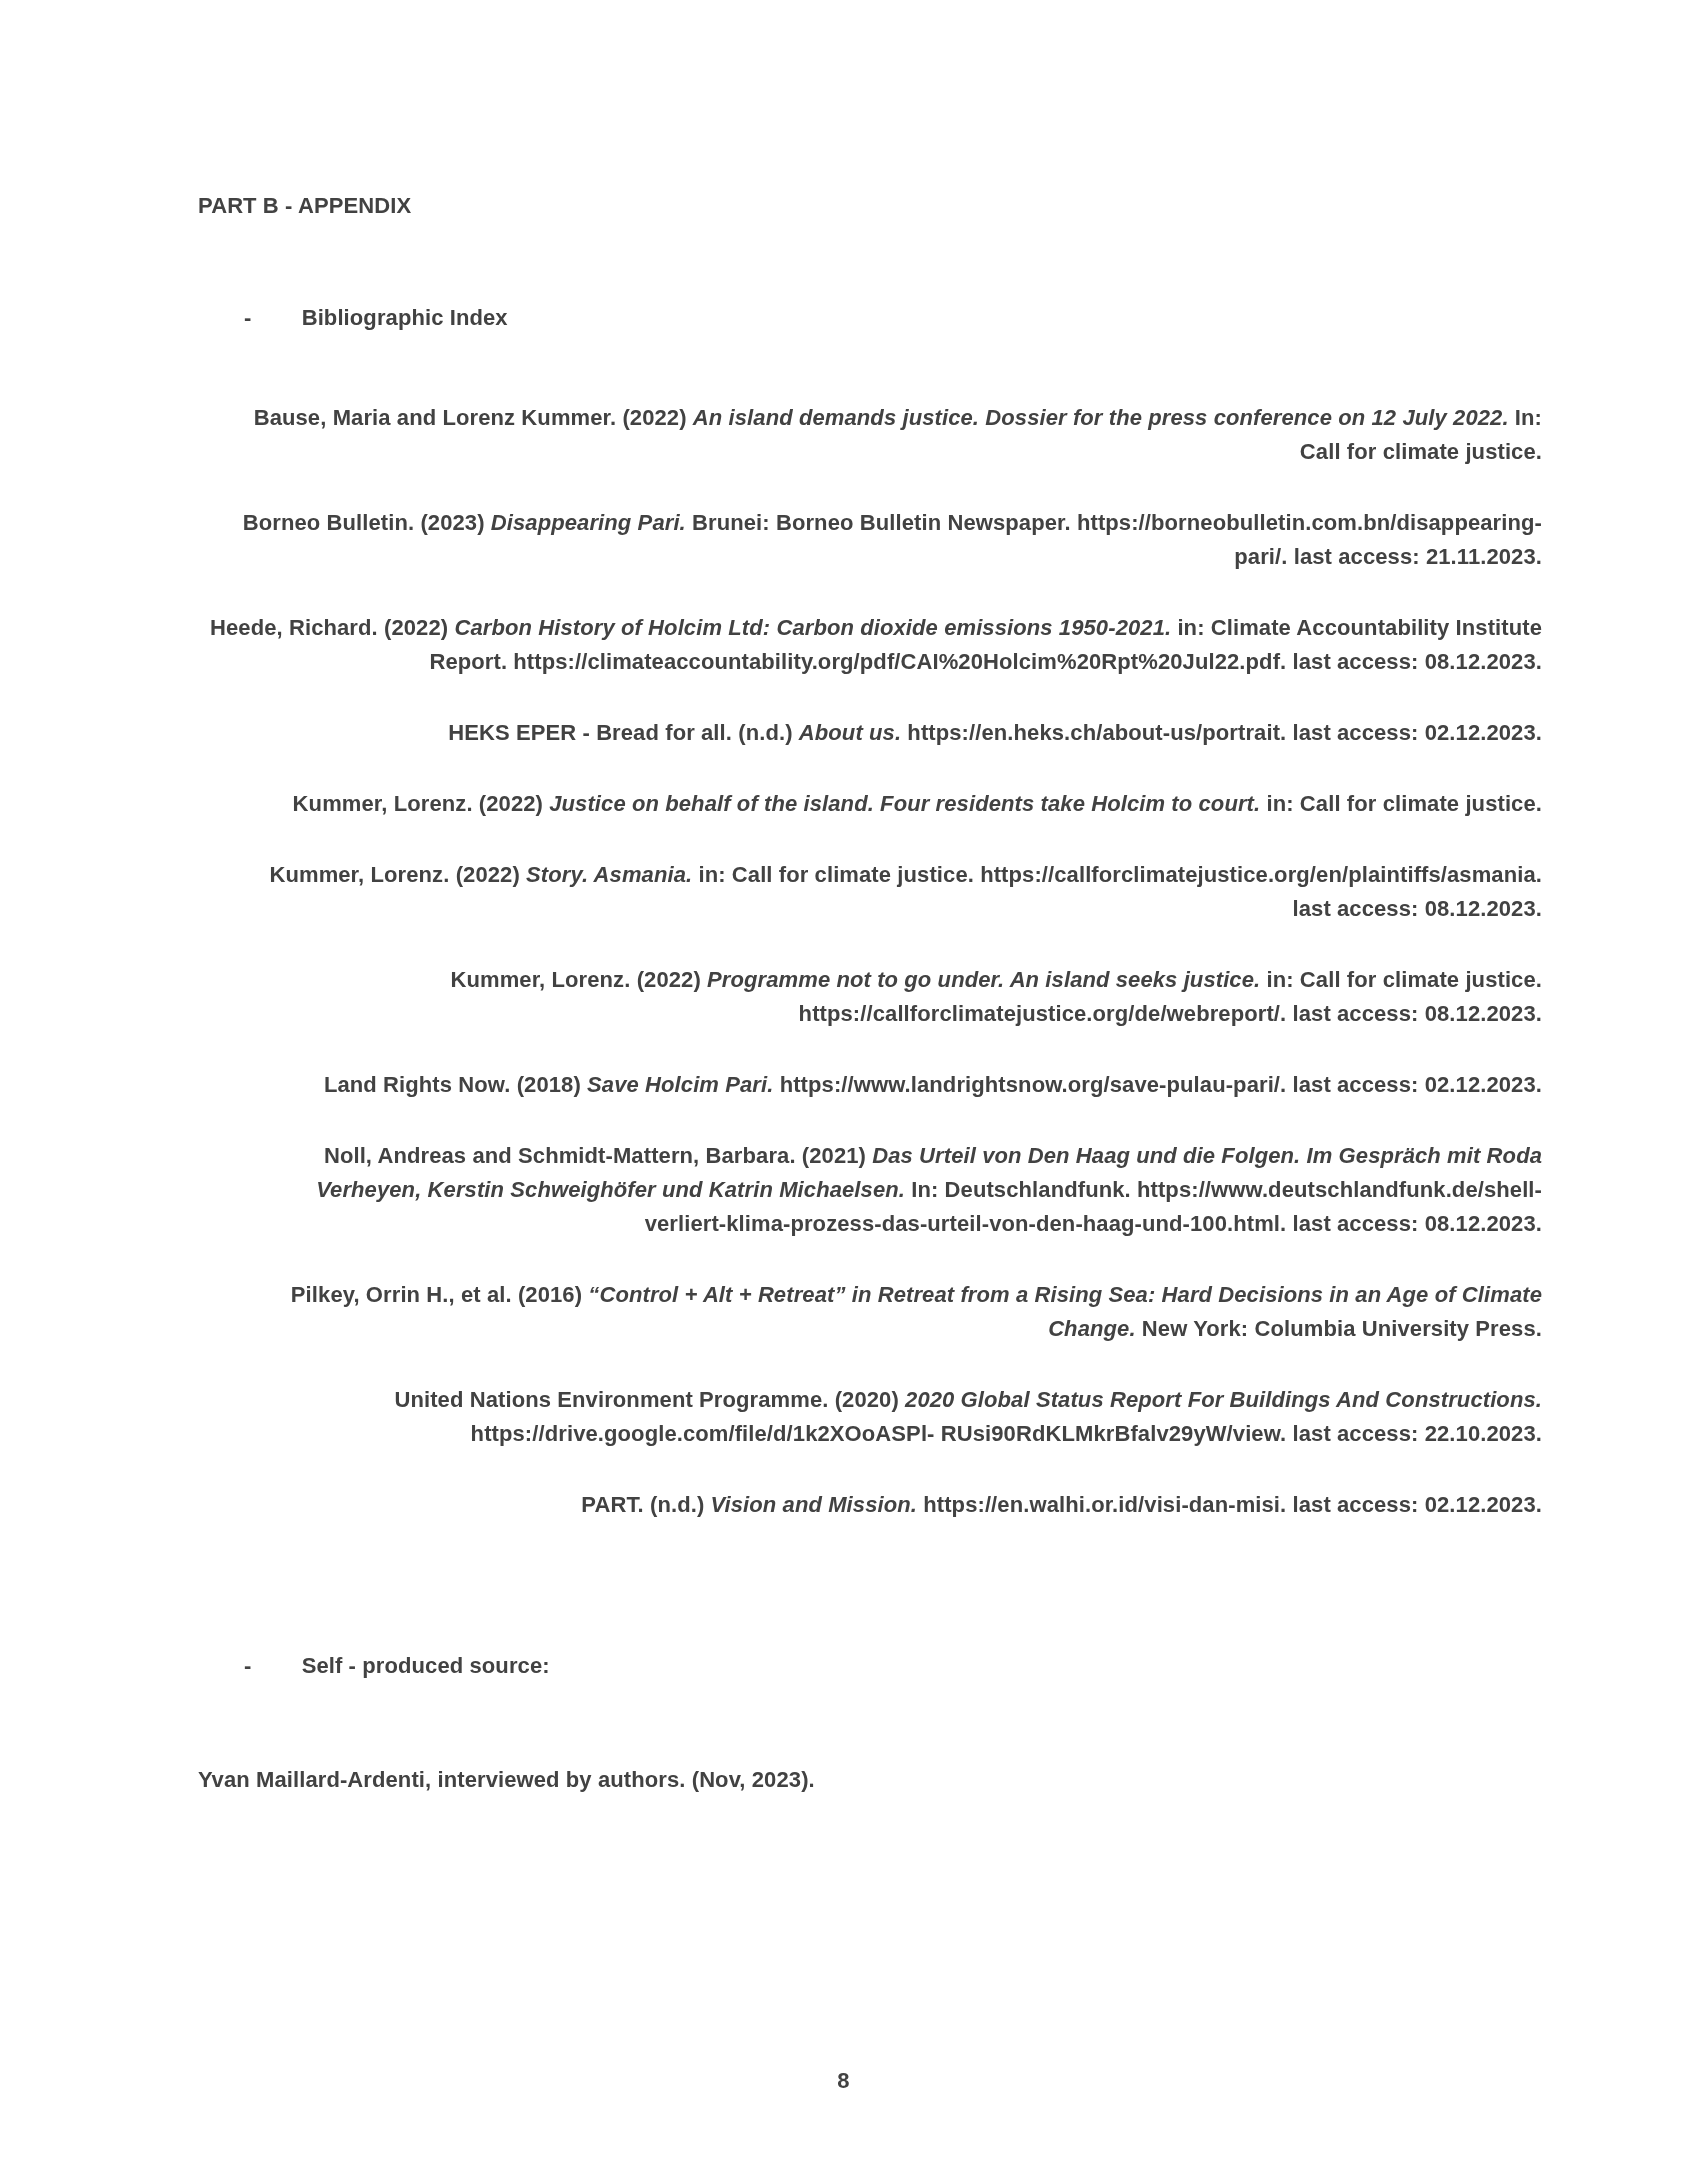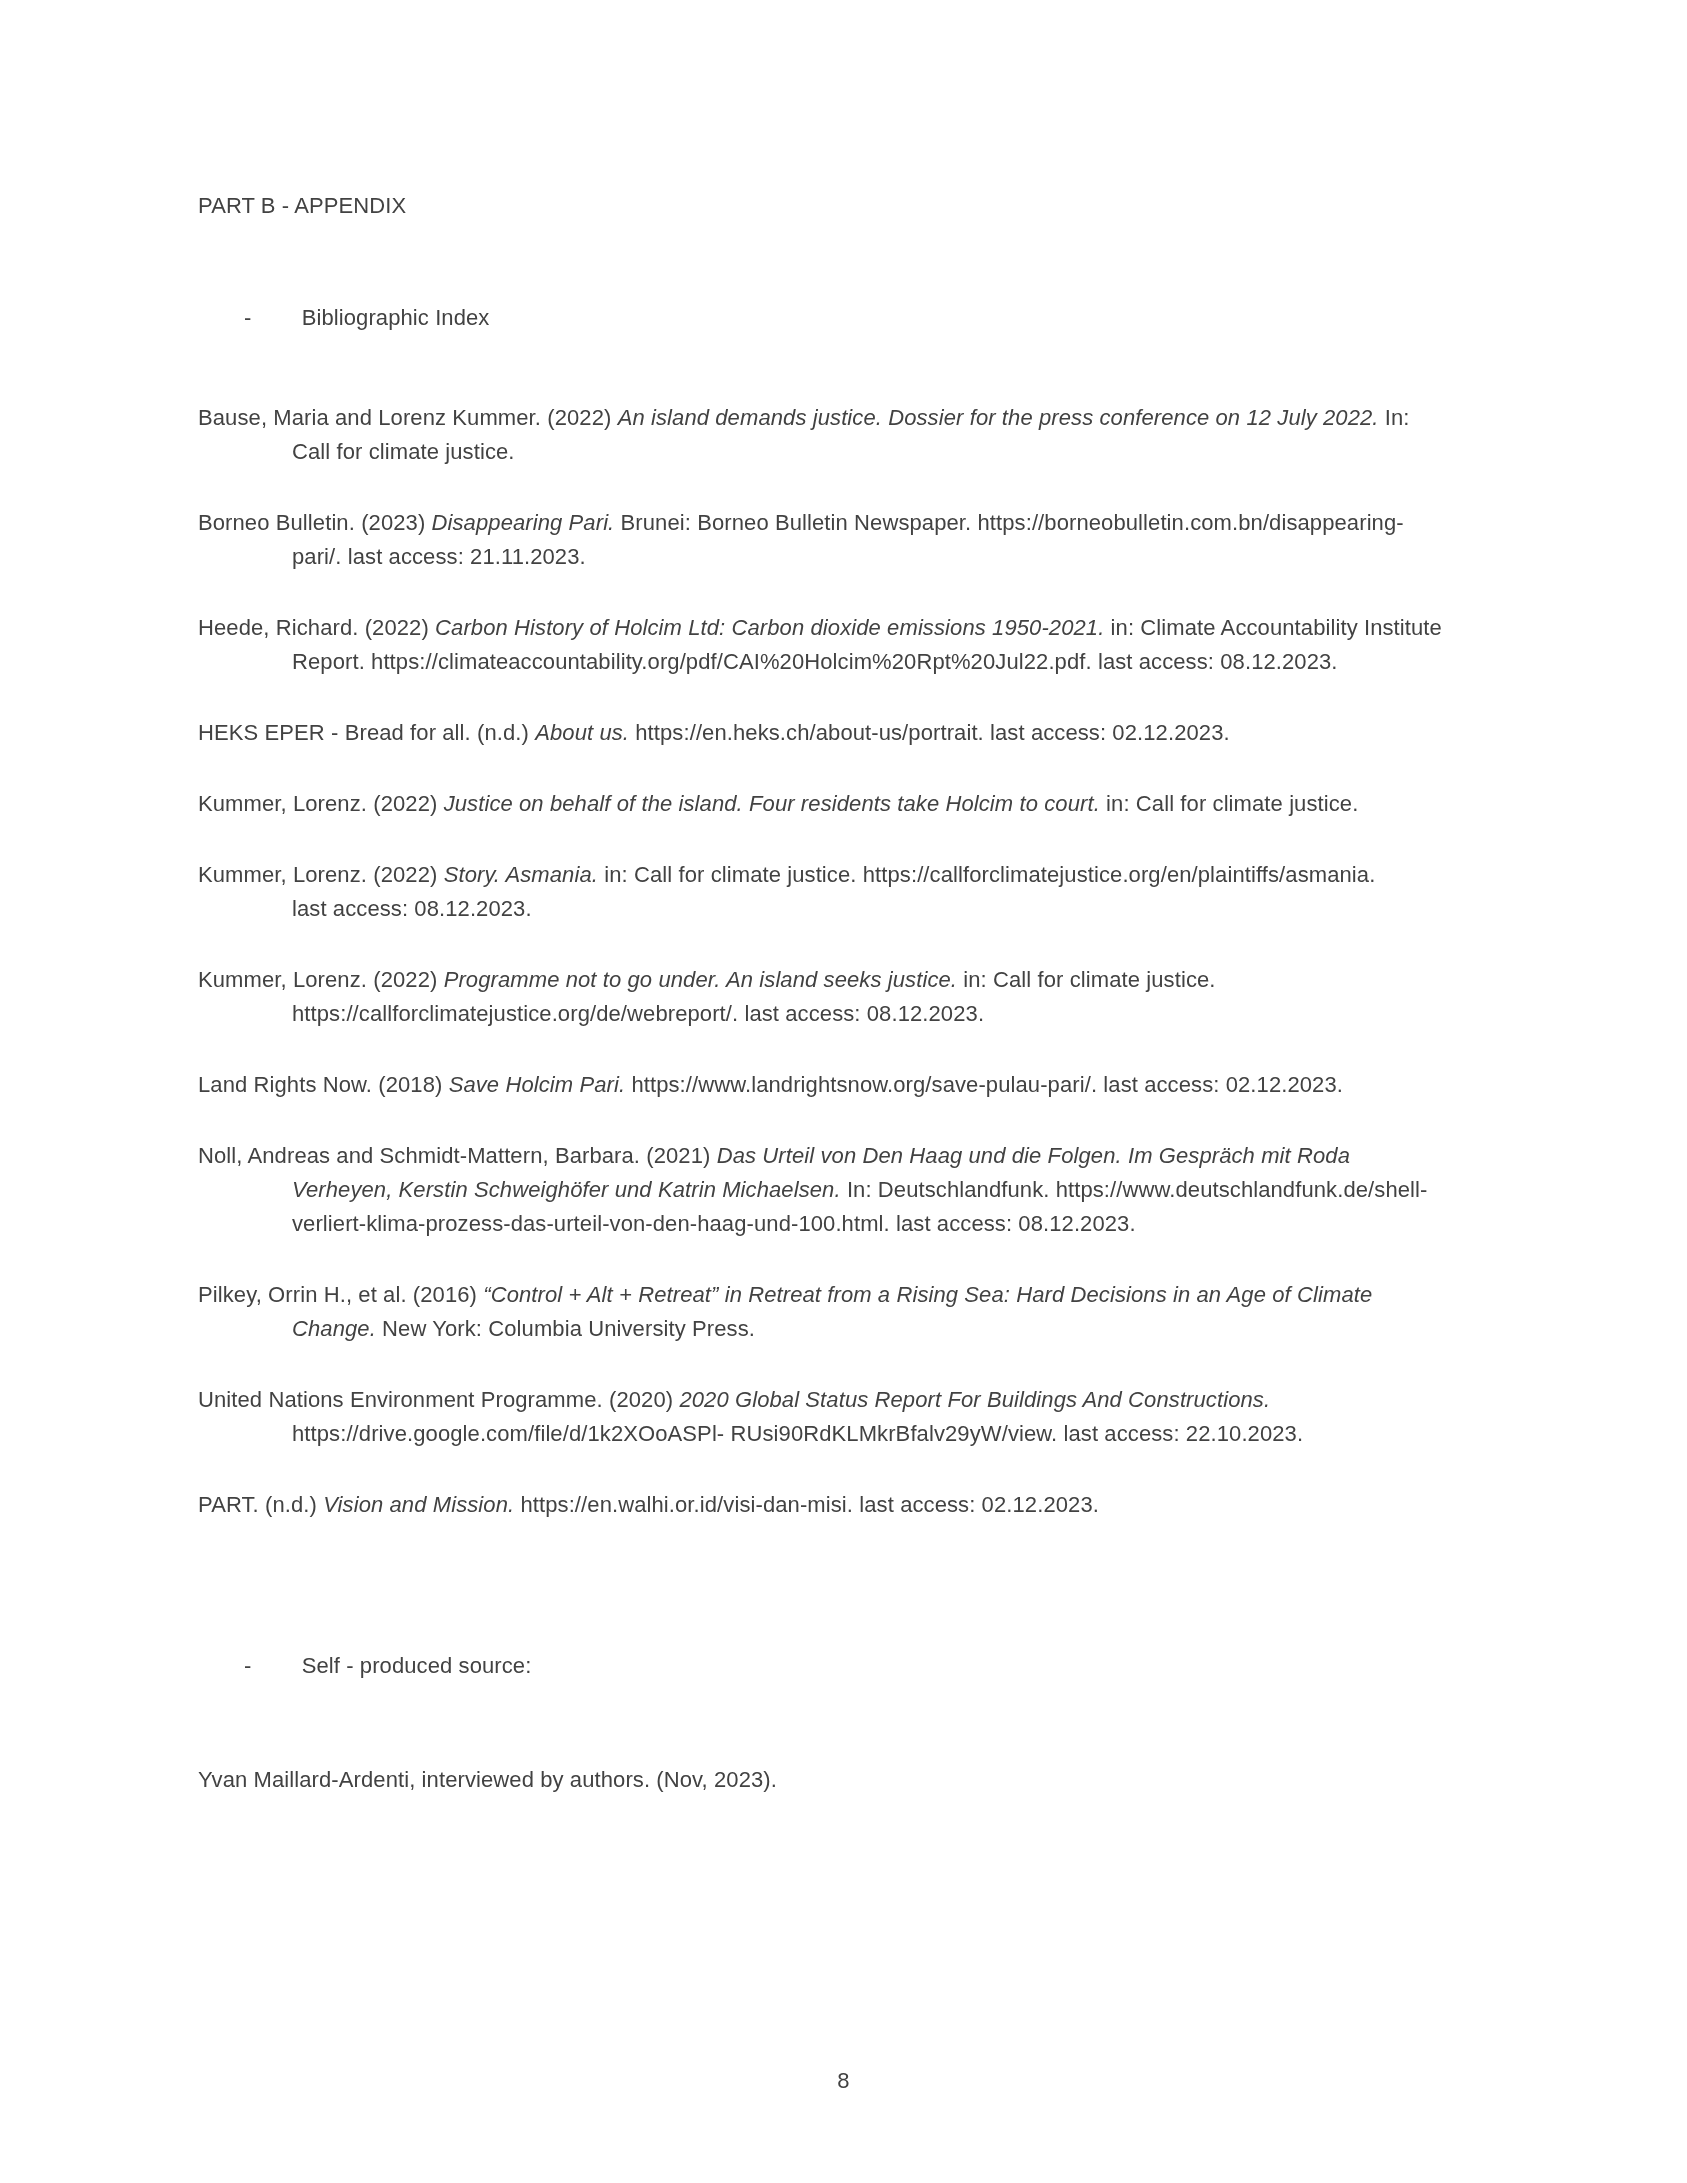--- a/index.html
+++ b/index.html
@@ -7,20 +7,21 @@
     position: relative;
     width: 1687px;
     height: 2183px;
     background: #ffffff;
     overflow: hidden;
     font-family: "Liberation Sans", sans-serif;
     font-size: 22px;
     line-height: 34px;
     color: #424242;
     letter-spacing: 0.1px;
+    font-weight: bold;
   }
   .heading {
     position: absolute;
     left: 198px;
     top: 189px;
     white-space: nowrap;
   }
   .bullet-line {
     position: absolute;
     left: 244px;
@@ -29,21 +30,21 @@
   .bullet-line .dash { display: inline-block; }
   .bullet-line .label { display: inline-block; margin-left: 44px; }
   .bullet-biblio { top: 301px; }
   .bullet-self { top: 1649px; }
   .bib {
     position: absolute;
     left: 198px;
     top: 401px;
     width: 1344px;
   }
-  .entry { margin-bottom: 37px; }
+  .entry { margin-bottom: 37px; text-align: right; }
   .line { white-space: nowrap; }
   .line.indent { padding-left: 94px; }
   .it { font-style: italic; }
   .self-note {
     position: absolute;
     left: 198px;
     top: 1753px;
     white-space: nowrap;
     margin-top: 10px;
   }

